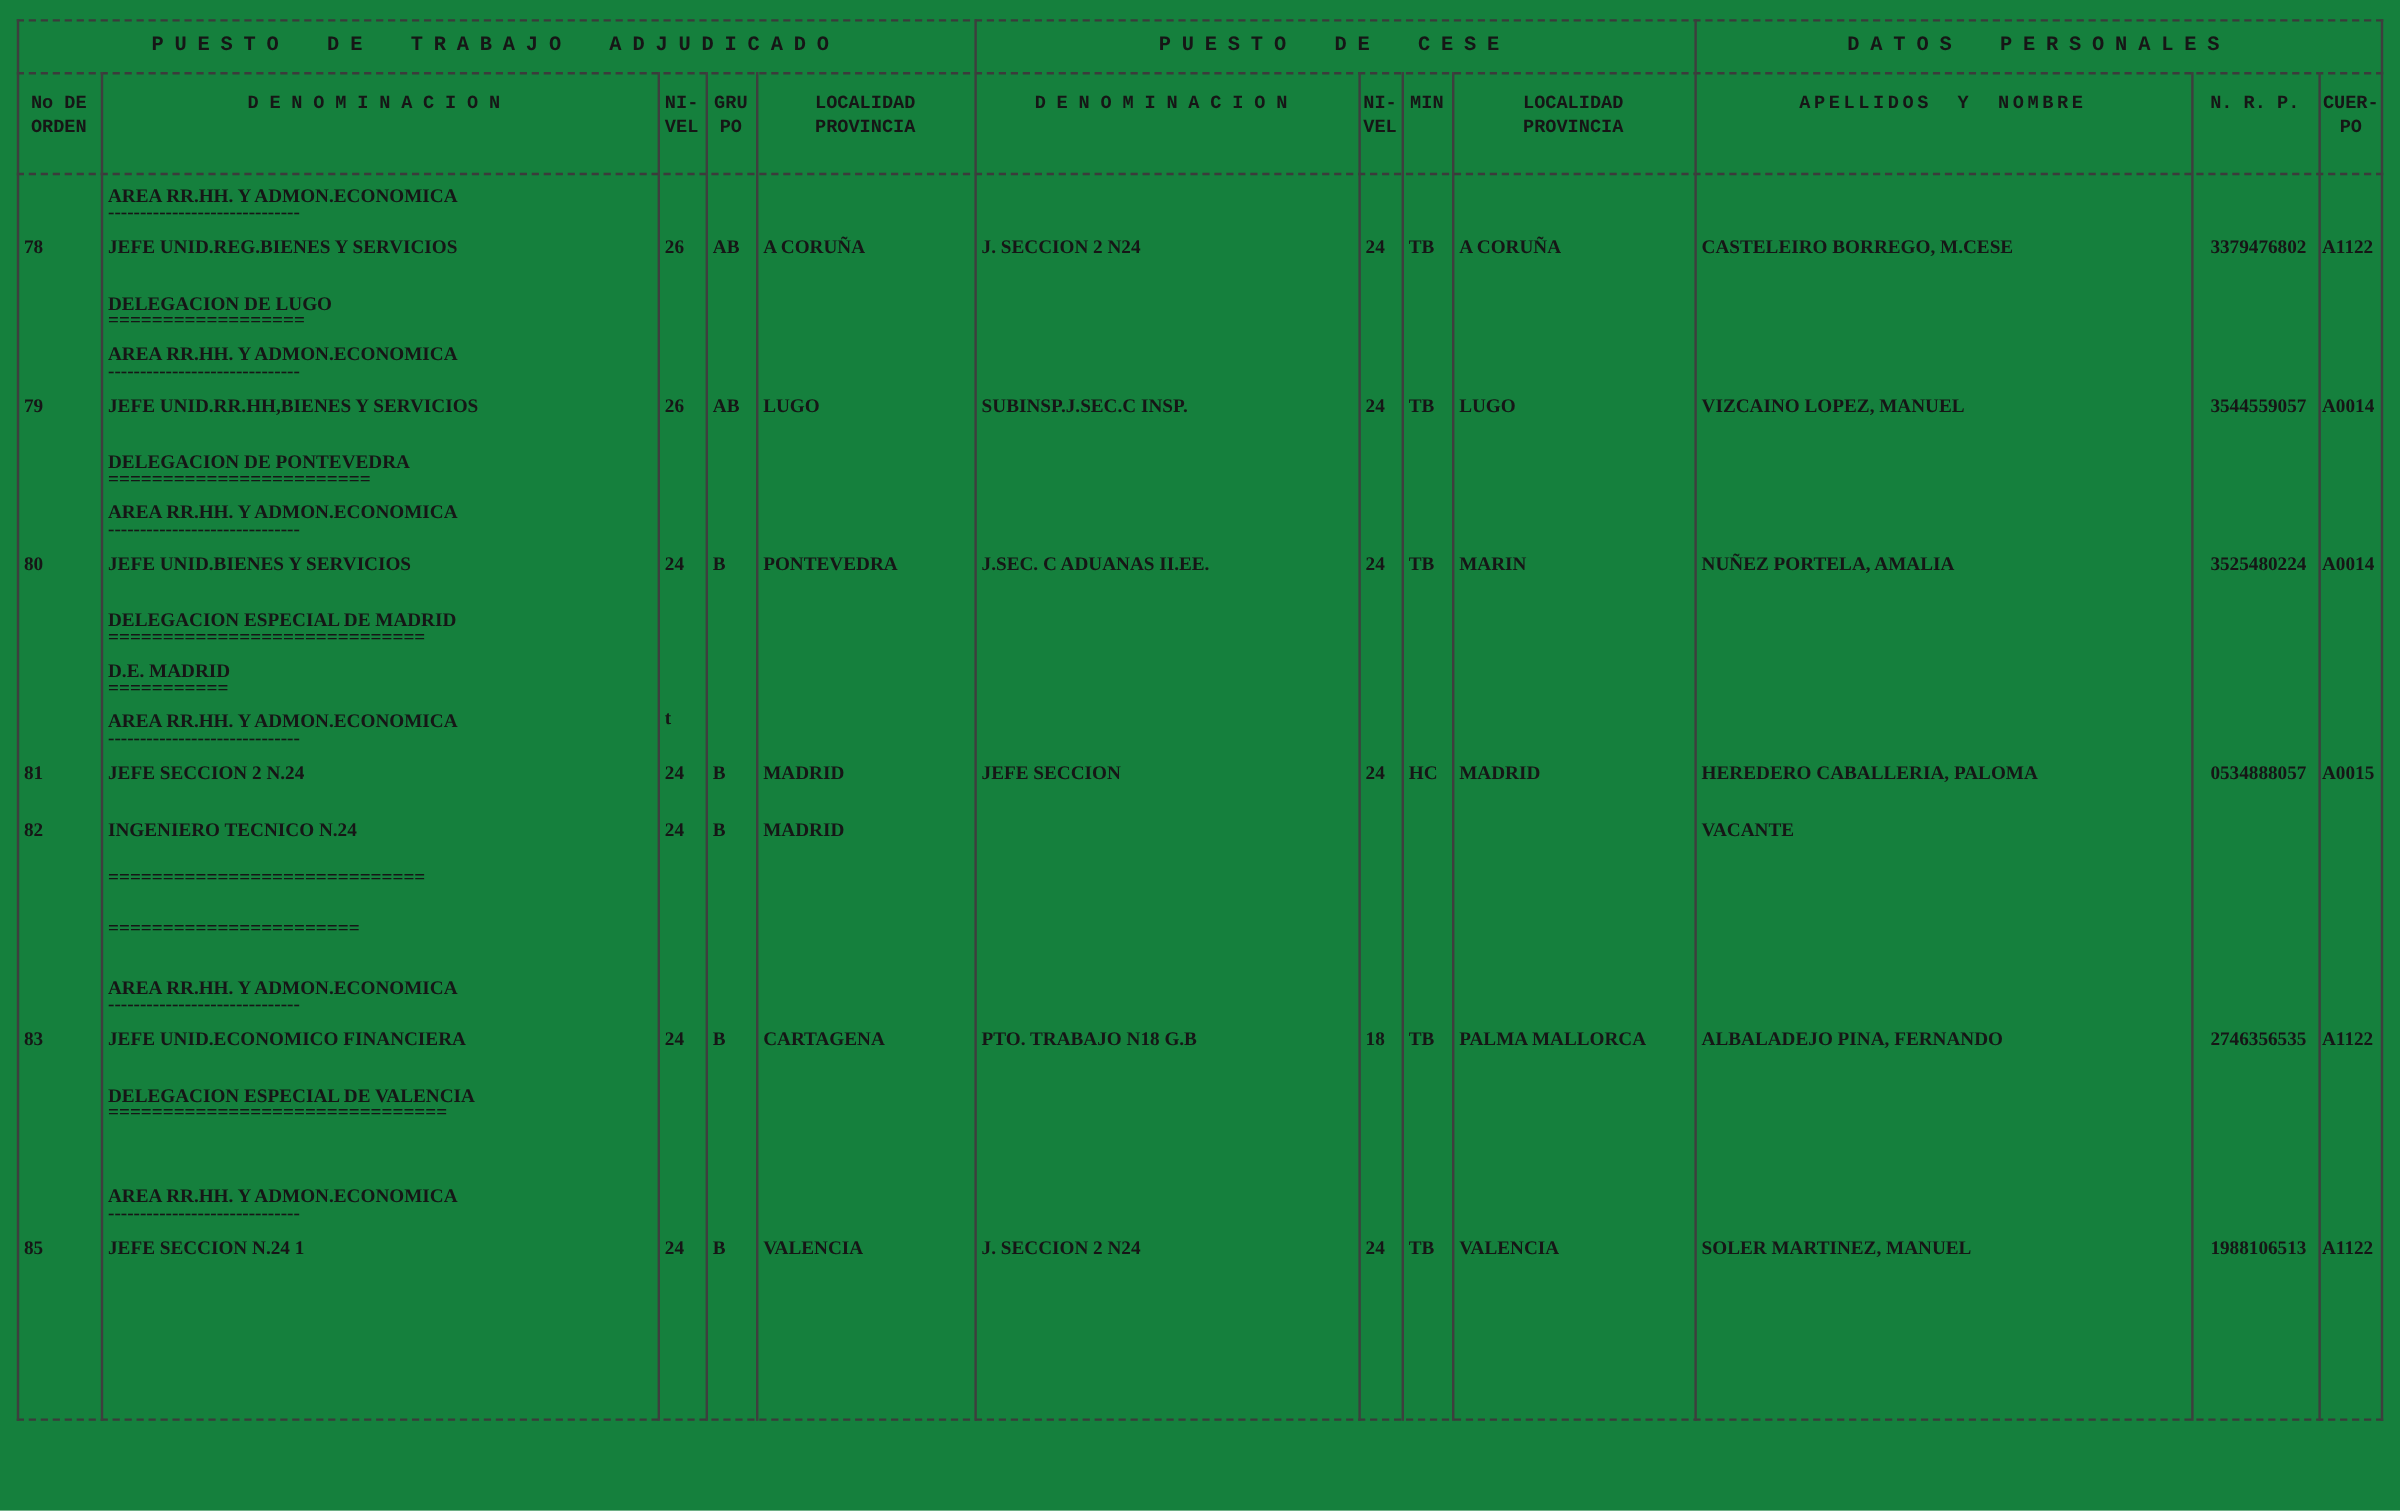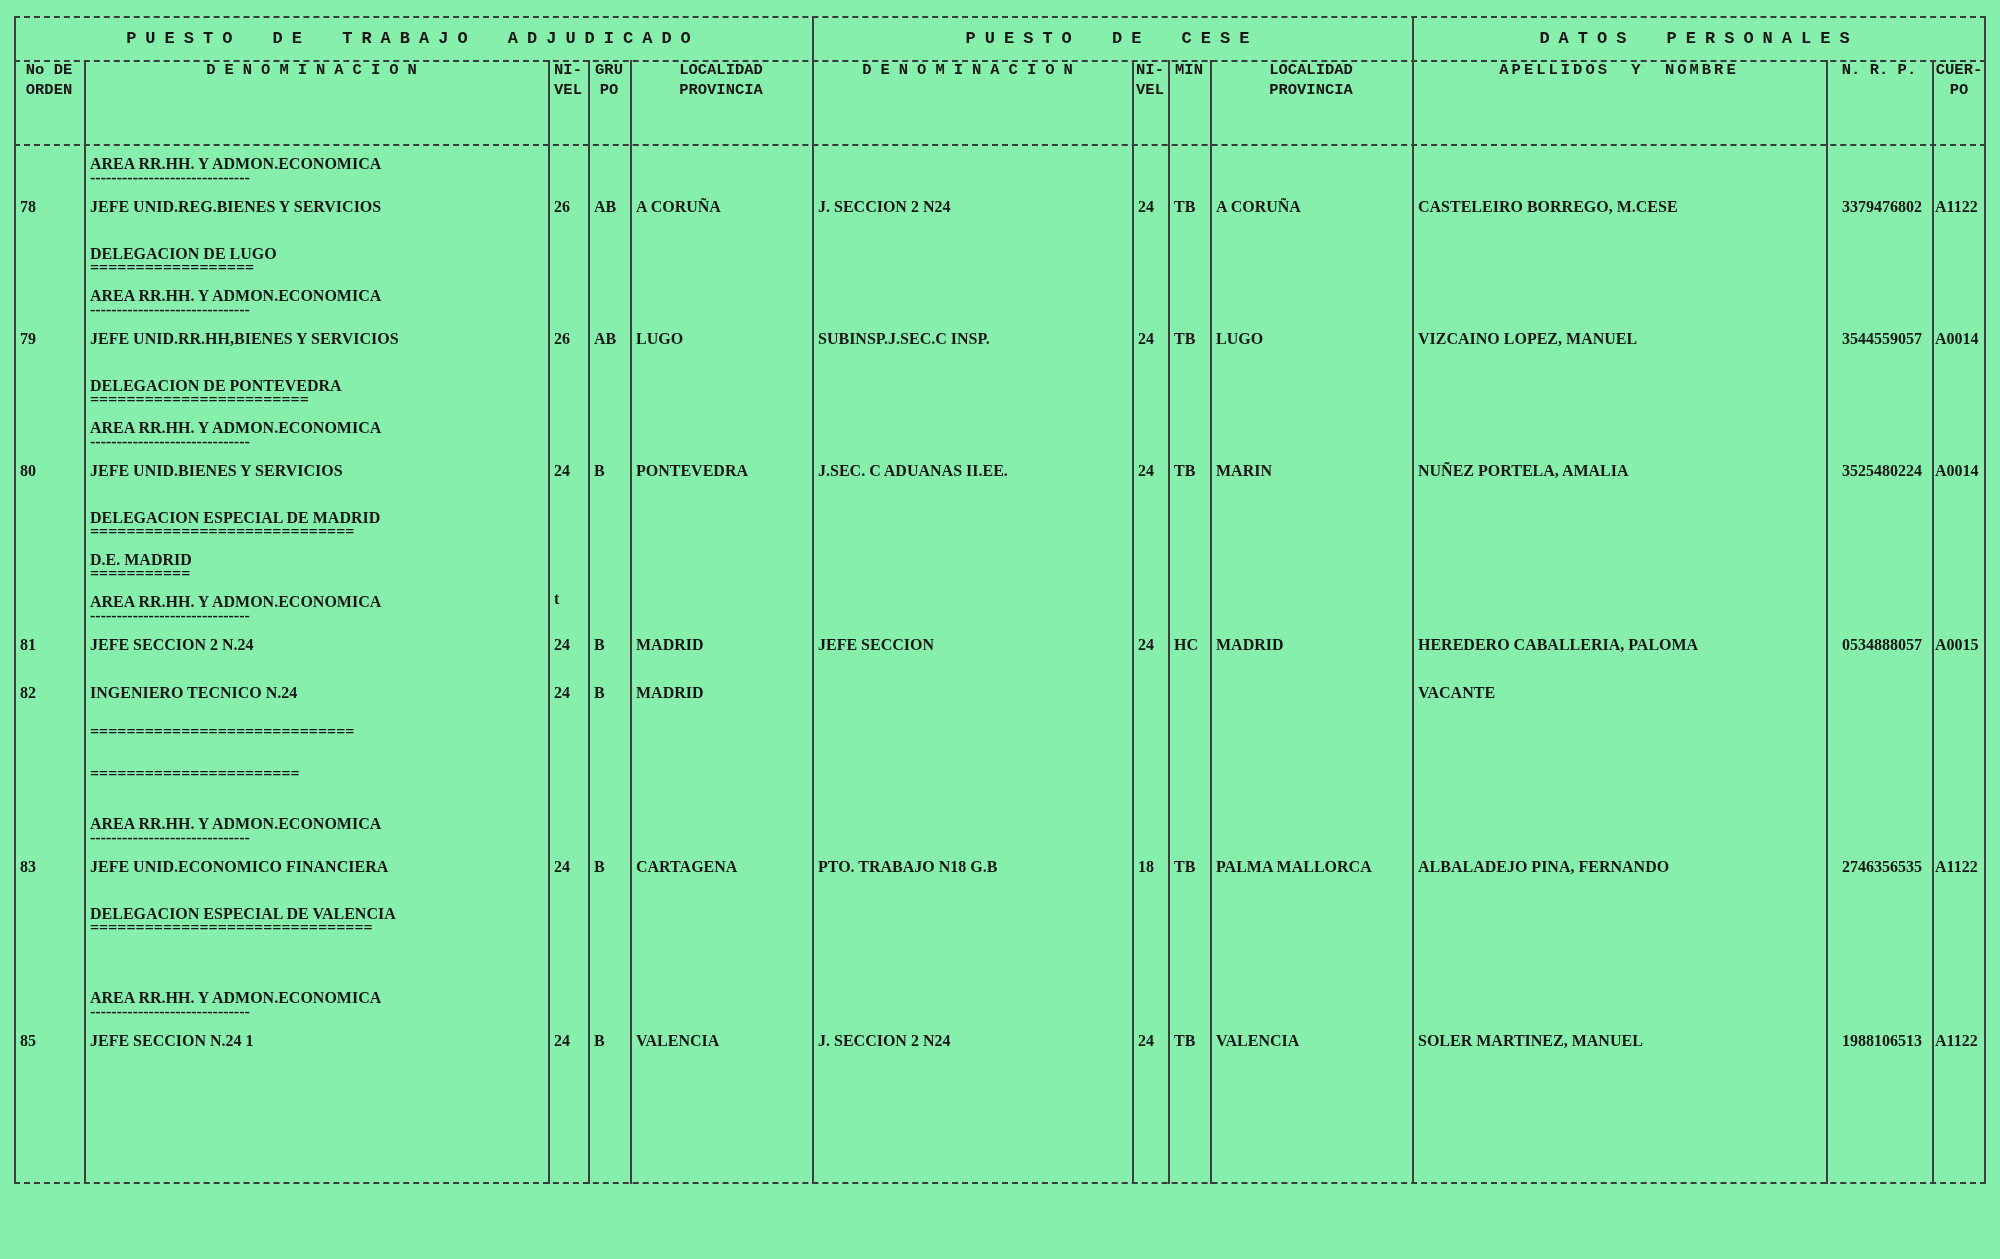--- a/index.html
+++ b/index.html
@@ -1,36 +1,36 @@
 <!DOCTYPE html>
 <html><head>
 <meta charset="utf-8">
 <style>
   html,body{margin:0;padding:0;background:#ffffff;}
   .sheet{
-    position:relative;width:2000px;height:1259px;background:#86efac;
+    position:relative;width:2000px;height:1259px;background:#15803d;
     font-family:"Liberation Mono", monospace;color:#161616;font-weight:700;
   }
   .table{position:absolute;left:14px;top:16px;width:1972px;height:1168px;}
   
   .hline{position:absolute;left:0;right:0;height:0;border-top:2px dashed #3b3b3b;}
   .hl-top{top:0;}
   .hl-groups{top:44px;}
   .hl-heads{top:128px;}
   .hl-bottom{bottom:0;}
   
   .vline{position:absolute;width:2px;background:#3e3e3e;top:44px;bottom:0;}
   .vfull{top:0;}
   
   .grouprow{position:absolute;top:0;left:0;right:0;height:44px;display:grid;grid-template-columns:798px 600px 574px;}
   .gcell{display:flex;align-items:center;justify-content:center;font-size:17px;}
   .ls-wide{letter-spacing:9px;word-spacing:12px;}
   .ls-mid{letter-spacing:3px;word-spacing:9px;}
   
-  .headrow{position:absolute;top:28px;left:0;right:0;height:84px;display:grid;
+  .headrow{position:absolute;top:44px;left:0;right:0;height:84px;display:grid;
     grid-template-columns:70px 464px 40px 42px 182px 320px 36px 42px 202px 414px 106px 54px;}
   .hcell{padding-top:16px;text-align:center;font-size:15.5px;line-height:20px;white-space:nowrap;}
   
   .tbody{position:absolute;top:128px;left:0;right:0;bottom:2px;padding-top:8px;overflow:hidden;font-family:Liberation Serif, serif;}
   .line{display:grid;grid-template-columns:70px 464px 40px 42px 182px 320px 36px 42px 202px 414px 106px 54px;font-size:16px;}
   .rowline{height:26px;line-height:26px;}
   .secline{height:42px;}
   .gap{height:22px;}
   .cell{padding-left:6px;white-space:nowrap;overflow:visible;}
   .cell.c-cue{padding-left:3px;}

